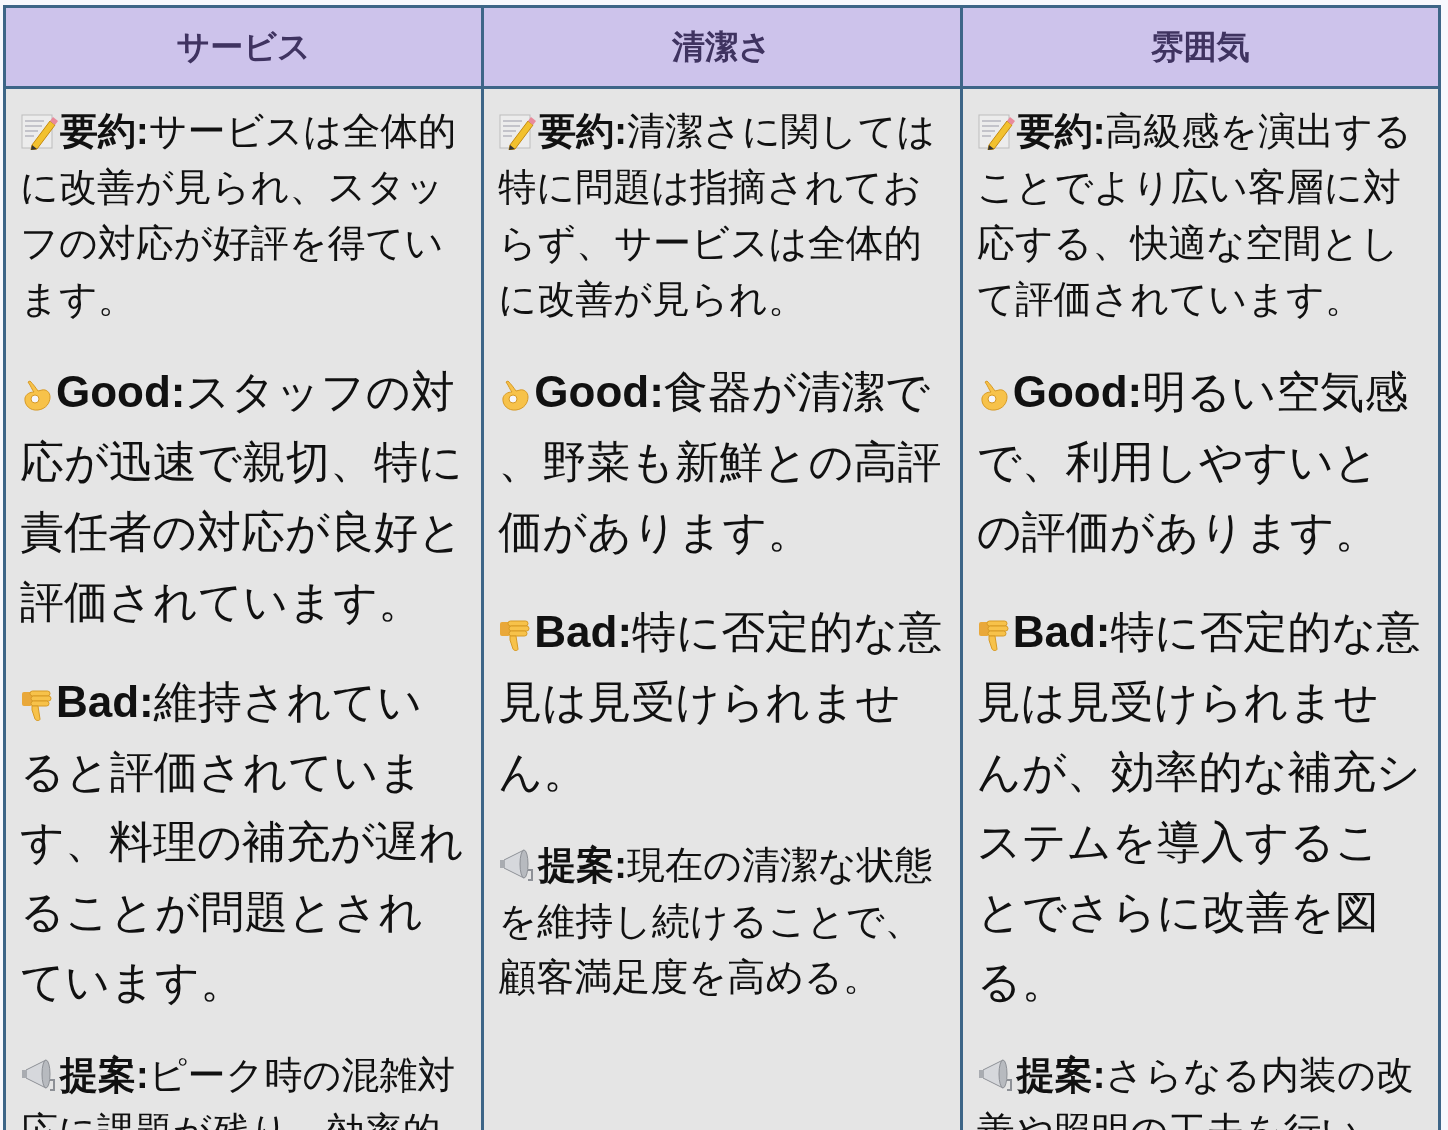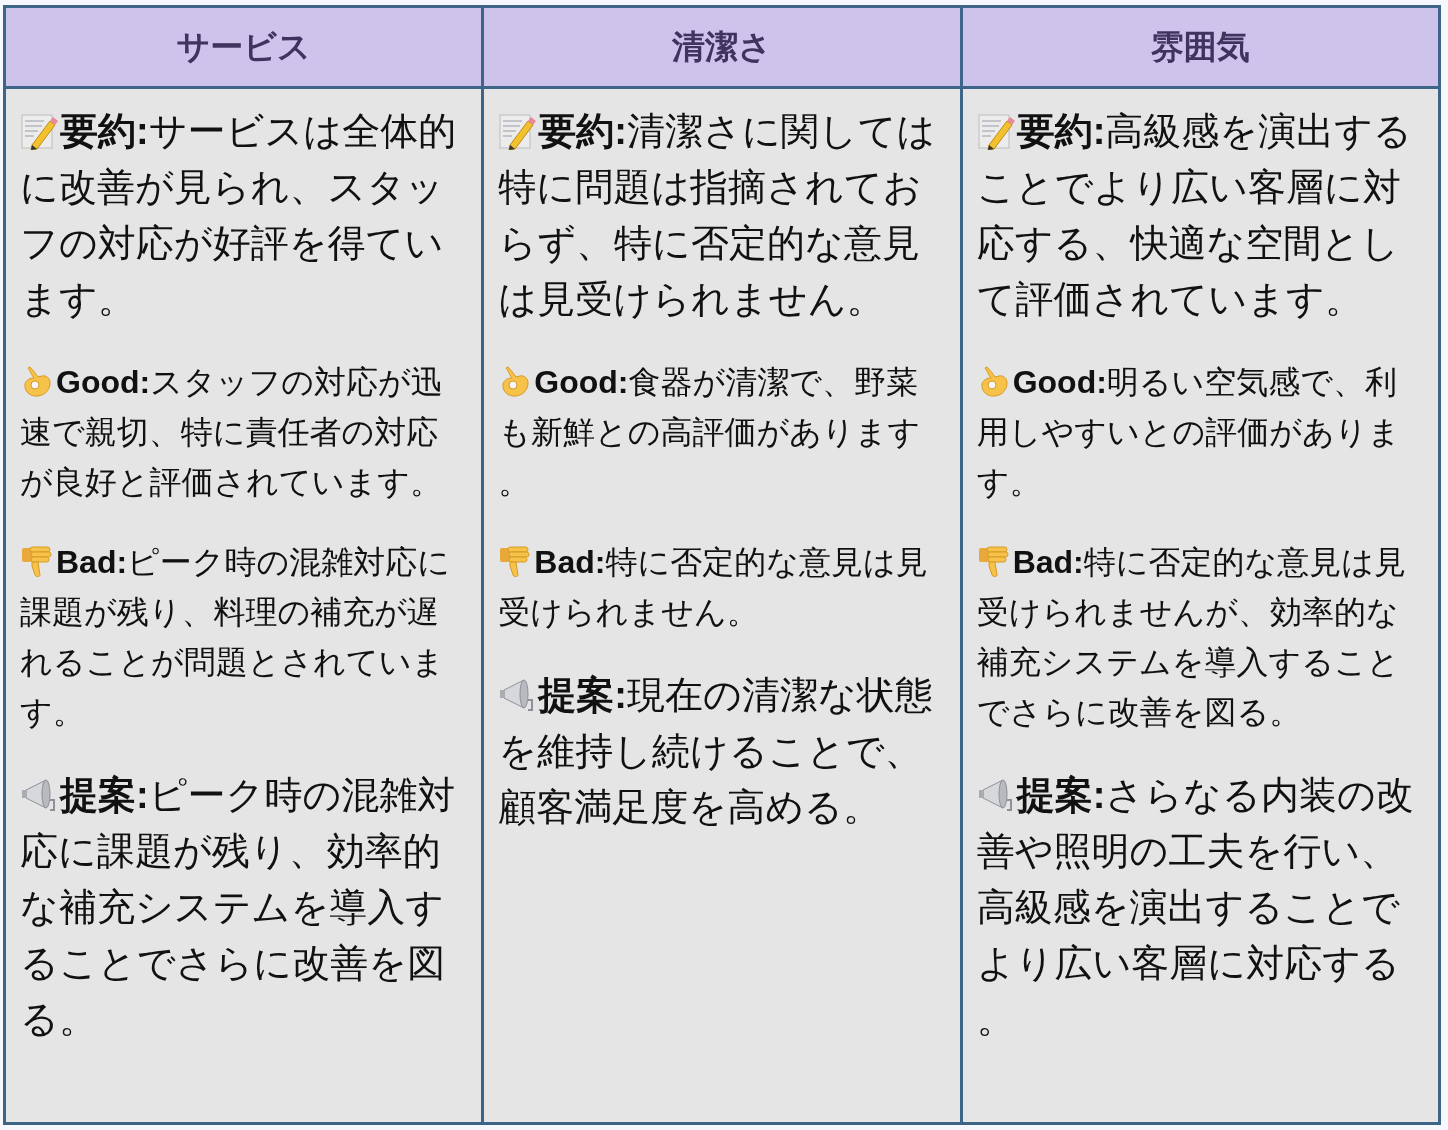--- a/index.html
+++ b/index.html
@@ -47,22 +47,22 @@
     .block {
       margin: 0 0 30px 0;
       word-break: break-all;
       line-break: anywhere;
     }
     .block.large {
       font-size: 38px;
       line-height: 56px;
     }
     .block.small {
-      font-size: 32px;
-      line-height: 50px;
+      font-size: 44px;
+      line-height: 70px;
     }
     .icon {
       display: inline-block;
       width: 38px;
       height: 38px;
       vertical-align: -6px;
       margin-right: 2px;
     }
     .small .icon {
       width: 34px;
@@ -113,21 +113,21 @@
           </div>
           <div class="block small">
             <span class="icon">
               <svg viewBox="0 0 34 34" width="100%" height="100%">
                 <rect x="2" y="4" width="10" height="14" rx="2" fill="#e9a83a"></rect>
                 <rect x="10" y="3" width="20" height="5" rx="2.5" fill="#f7c24a" stroke="#d79a25" stroke-width="1"></rect>
                 <rect x="11" y="8" width="20" height="5" rx="2.5" fill="#f7c24a" stroke="#d79a25" stroke-width="1"></rect>
                 <rect x="11" y="13" width="18" height="5" rx="2.5" fill="#f7c24a" stroke="#d79a25" stroke-width="1"></rect>
                 <path d="M12 18 L18 18 L20 31 C20 33 16 33 15 31 L12 22 Z" fill="#f7c24a" stroke="#d79a25" stroke-width="1"></path>
               </svg>
-            </span><span class="label">Bad:</span><span>ピーク時の混雑対応に課題が残り、料理の補充が遅れることが問題とされています。</span>
+            </span><span class="label">Bad:</span><span>維持されていると評価されています、料理の補充が遅れることが問題とされています。</span>
           </div>
           <div class="block large">
             <span class="icon">
               <svg viewBox="0 0 38 38" width="100%" height="100%">
                 <polygon points="6,14 26,4 26,32 6,22" fill="#d6d8dc" stroke="#8d9096" stroke-width="1"></polygon>
                 <ellipse cx="26" cy="18" rx="4" ry="14" fill="#b7babf" stroke="#8d9096" stroke-width="1"></ellipse>
                 <rect x="2" y="14" width="5" height="8" fill="#a9acb1"></rect>
                 <path d="M30 24 L34 24 L34 34 L30 34" fill="none" stroke="#8d9096" stroke-width="2"></path>
               </svg>
             </span><span class="label">提案:</span><span>ピーク時の混雑対応に課題が残り、効率的な補充システムを導入することでさらに改善を図る。</span>
@@ -140,21 +140,21 @@
               <svg viewBox="0 0 38 38" width="100%" height="100%">
                 <rect x="2" y="3" width="30" height="33" fill="#ececec" stroke="#bdbdbd" stroke-width="1"></rect>
                 <line x1="5" y1="9" x2="24" y2="9" stroke="#9a9aa8" stroke-width="1"></line>
                 <line x1="5" y1="14" x2="22" y2="14" stroke="#9a9aa8" stroke-width="1"></line>
                 <line x1="5" y1="19" x2="18" y2="19" stroke="#9a9aa8" stroke-width="1"></line>
                 <line x1="5" y1="24" x2="14" y2="24" stroke="#9a9aa8" stroke-width="1"></line>
                 <polygon points="12,33 30,9 35,13 17,37 11,38" fill="#f2c12e" stroke="#c48a10" stroke-width="1"></polygon>
                 <polygon points="30,9 33,5 38,9 35,13" fill="#e98a9b"></polygon>
                 <polygon points="12,33 17,37 11,38" fill="#333"></polygon>
               </svg>
-            </span><span class="label">要約:</span><span>清潔さに関しては特に問題は指摘されておらず、特に否定的な意見は見受けられません。</span>
+            </span><span class="label">要約:</span><span>清潔さに関しては特に問題は指摘されておらず、サービスは全体的に改善が見られ。</span>
           </div>
           <div class="block small">
             <span class="icon">
               <svg viewBox="0 0 34 34" width="100%" height="100%">
                 <path d="M8 4 C11 8 12 12 14 14 C10 14 6 16 5 20 C4 27 10 33 18 32 C26 31 30 25 30 19 C30 14 26 11 22 12 L18 13 C16 10 13 6 10 3 Z" fill="#f7c24a" stroke="#d79a25" stroke-width="1"></path>
                 <circle cx="15" cy="21" r="4" fill="#f6f6fc" stroke="#d79a25" stroke-width="1"></circle>
               </svg>
             </span><span class="label">Good:</span><span>食器が清潔で、野菜も新鮮との高評価があります。</span>
           </div>
           <div class="block small">

